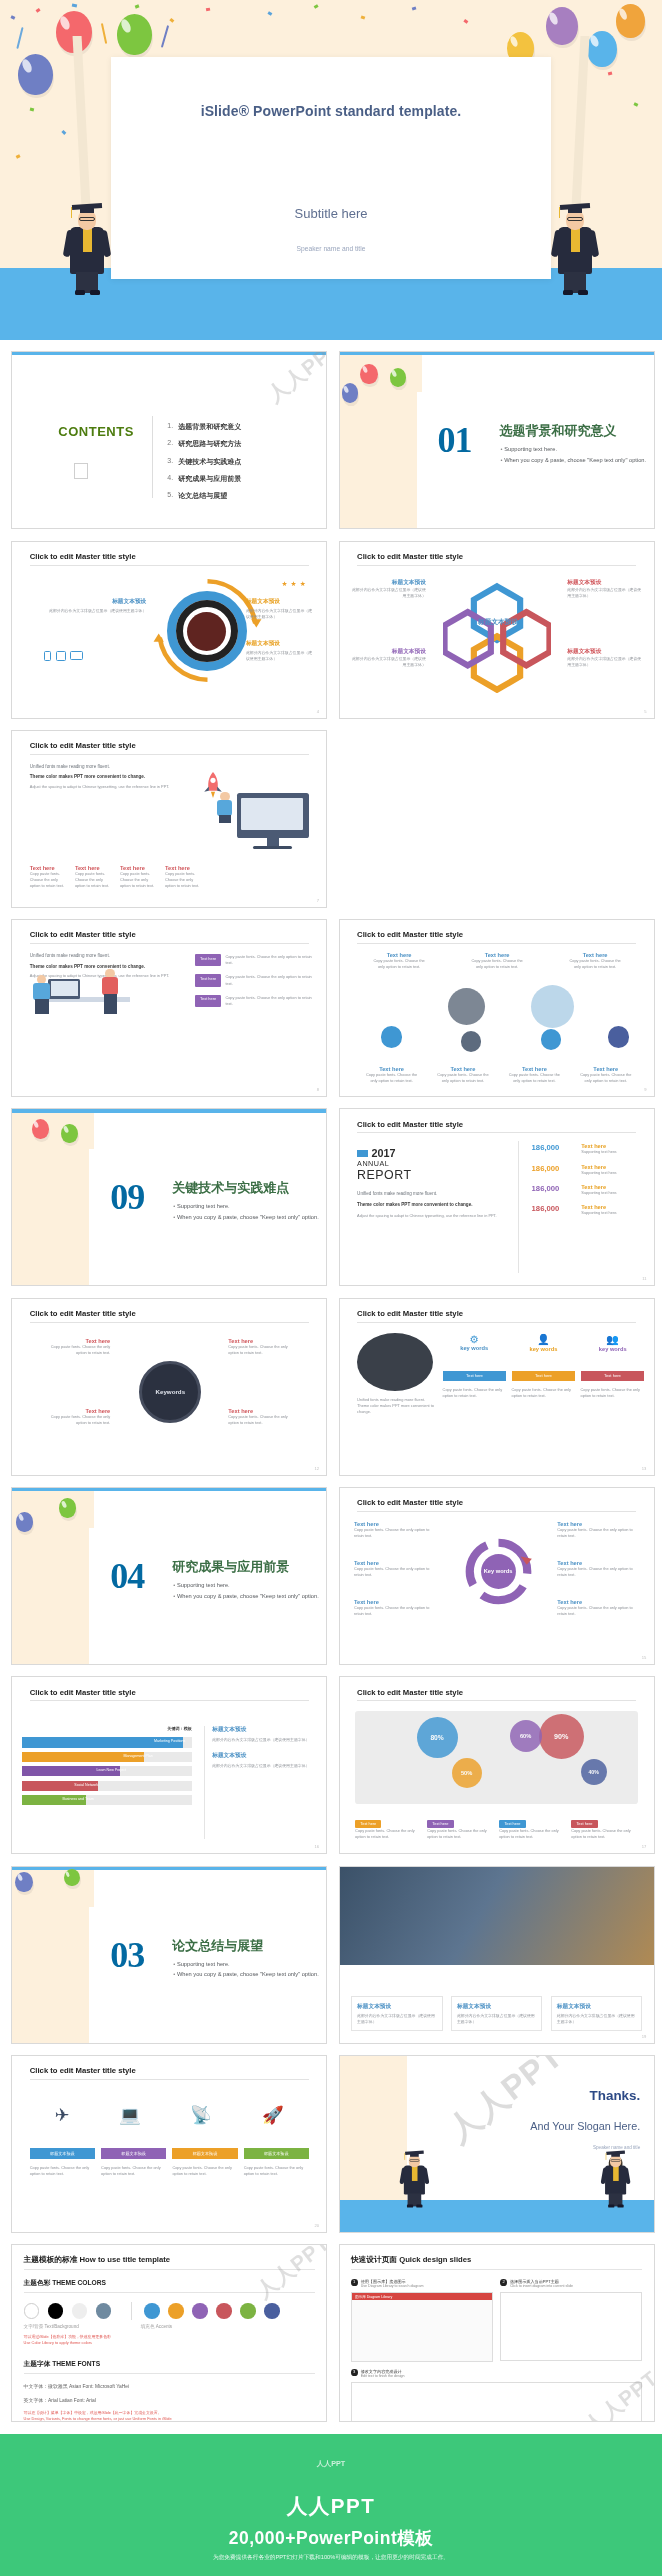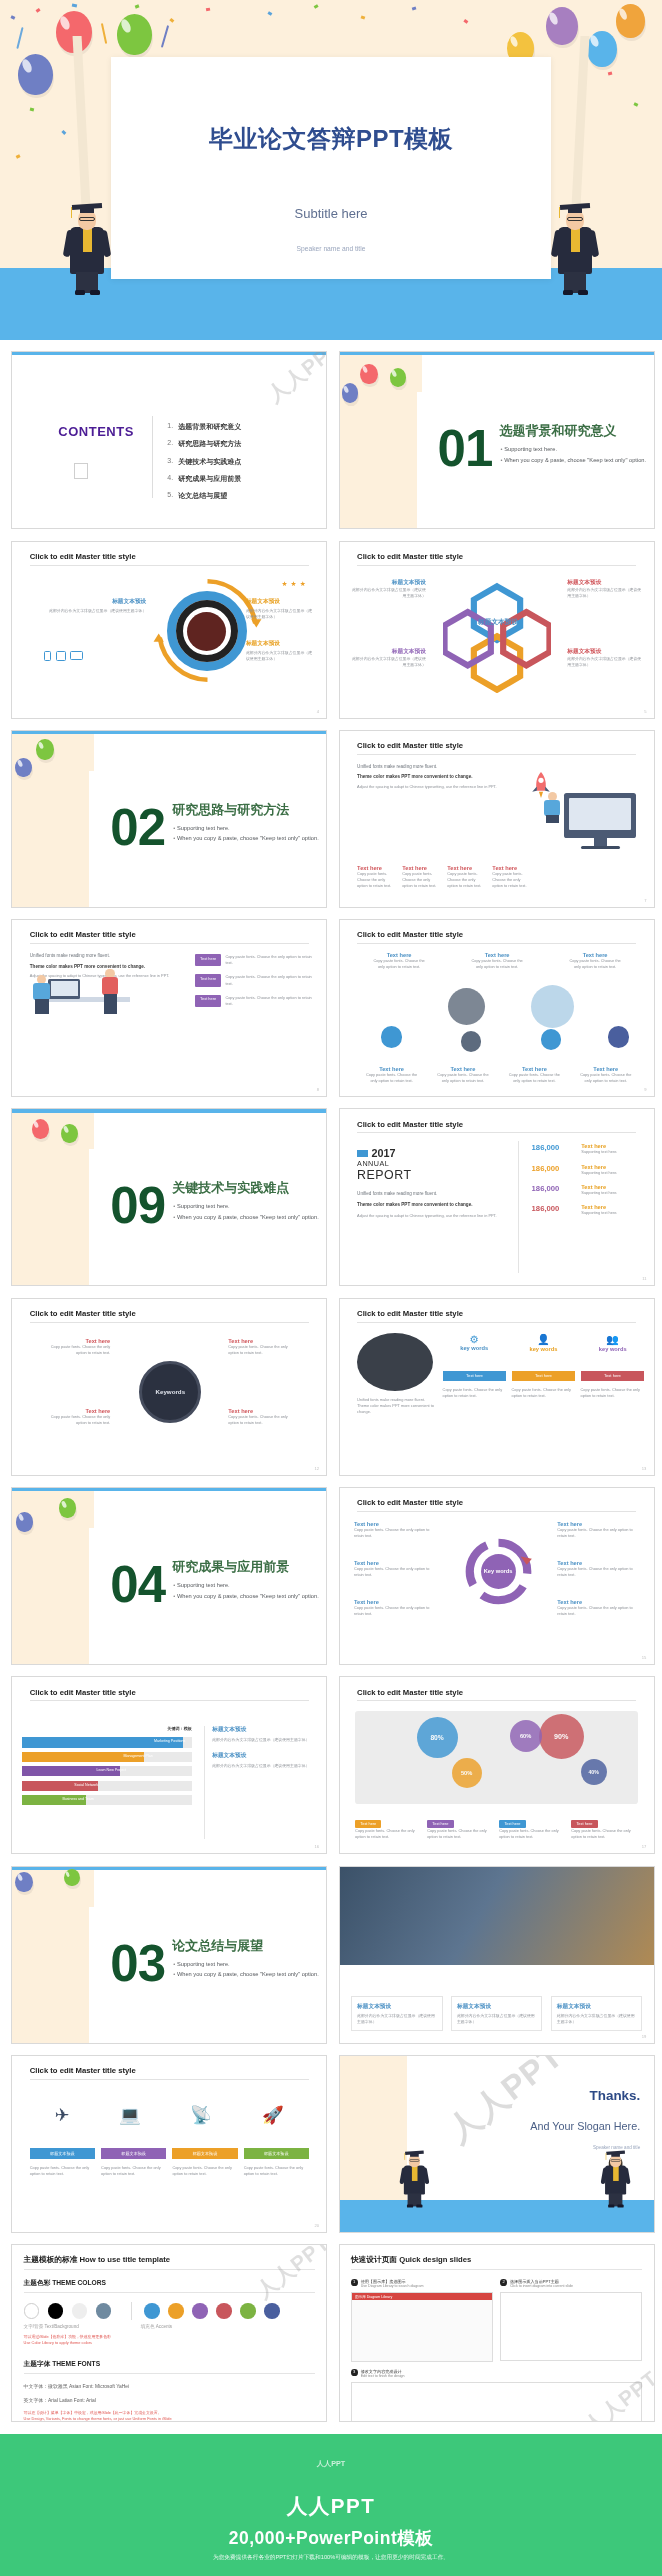--- a/index.html
+++ b/index.html
@@ -57,32 +57,32 @@
   .grad .armL { position:absolute; left:-2.1px; top:34px; width:7.2px; height:27px; background:#262b3d; border-radius:3.6px; transform:rotate(10deg);}
   .grad .armR { position:absolute; right:-2.1px; top:34px; width:7.2px; height:27px; background:#262b3d; border-radius:3.6px; transform:rotate(-10deg);}
   .grad .hair { position:absolute; left:9.3px; top:15.5px; width:21.6px; height:24px; background:#3b3327; border-radius:10.3px; z-index:-1;}
 
   
   .s-title { position:absolute; left:17.5px; top:10.3px; font-size:7.7px; font-weight:bold; color:#1c1c1c; }
   .s-rule  { position:absolute; left:17.5px; right:17.5px; top:23px; height:1px; background:#e2e2e2;}
 
   
   .toc-word { position:absolute; left:46px; top:72px; font-size:13px; font-weight:bold;
-      color:#4c1d95; letter-spacing:0.5px;}
+      color:#4d7c0f; letter-spacing:0.5px;}
   .toc-div { position:absolute; left:140px; top:64px; width:0.5px; height:82px; background:#ddd;}
   .toc-list{ position:absolute; left:155px; top:70px; }
   .toc-list li{ list-style:none; display:flex; gap:5.2px; font-size:7px; color:#3d3d3d;
       margin-bottom:7.2px; font-weight:bold;}
   .toc-list .num{ color:#7a7a7a; font-weight:normal; }
   .toc-badge{ position:absolute; left:62px; top:111px; width:13.4px; height:15.5px; border:0.5px solid #cfcfcf;}
 
   
   .sec-card{ position:absolute; left:77px; top:40px; right:0; bottom:0; background:#fff; }
-  .sec-num { position:absolute; left:98px; top:67px; font-size:51px; font-weight:bold;
-      color:#14532d; letter-spacing:-1px; font-family:Liberation Sans, sans-serif;}
+  .sec-num { position:absolute; left:98px; top:67px; font-size:36px; font-weight:bold;
+      color:#0369a1; letter-spacing:-1px; font-family:Liberation Serif, serif;}
   .sec-head{ position:absolute; left:160px; top:70px; font-size:13px; font-weight:bold; color:#3b6e45;}
   .sec-b   { position:absolute; left:161px; top:94px; }
   .sec-b li{ list-style:none; font-size:5.7px; color:#55585c; margin-bottom:4.6px; }
   .sec-b li::before{ content:"• "; color:#888; }
 
   
   .ttl-blue { color:#4a90c4; font-size:5.7px; font-weight:bold;}
   .ttl-red  { color:#d0555a; font-size:5.7px; font-weight:bold;}
   .ttl-org  { color:#e8a020; font-size:5.7px; font-weight:bold;}
   .ttl-pur  { color:#8f63b5; font-size:5.7px; font-weight:bold;}
@@ -166,21 +166,23 @@
       <div class="conf" style="left:62px;top:131px;width:4.1px;height:2.6px;background:#5aa3db;transform:rotate(44deg);"></div>
       <div class="conf" style="left:608px;top:72px;width:4.1px;height:2.6px;background:#f4686c;transform:rotate(-15deg);"></div>
       <div class="conf" style="left:634px;top:103px;width:4.1px;height:2.6px;background:#7dc640;transform:rotate(25deg);"></div>
     </div>
 
     <div class="cover-sky"></div>
     <div class="flag l"></div>
     <div class="flag r"></div>
     <div class="cover-card"></div>
 
-    <div class="cover-cn">毕业论文答辩PPT模板</div>
+    <div class="cover-eng">
+      <span>iSlide® PowerPoint standard template.</span>
+    </div>
     <div class="cover-sub">Subtitle here</div>
     <div class="cover-speaker">Speaker name and title</div>
 
     <div class="grad" style="left:67px;">
       <span class="armL"></span>
         <span class="armR"></span>
       <span class="gown"></span>
         <span class="stole"></span>
       <span class="legs"></span>
         <span class="shoeL"></span>
@@ -328,37 +330,20 @@
       <div style="position:absolute;right:9.3px;top:106px;width:77px;">
         <div class="ttl-red">标题文本预设</div>
         <div class="body-xs">此部分内容作为文字排版占位显示（建议使用主题字体）</div>
       </div>
       <div class="pnum">5</div>
     </div>
   </div>
 
   <div class="grid-row">
 
-    <div class="slide">
-      <div class="festive" style="right:auto;width:82px;"></div>
-      <div style="position:absolute;left:0;right:0;top:0;height:3.1px;background:#59b4ea;"></div>
-      <div class="balloon" style="left:24px;top:8.2px;width:17.5px;height:20.6px;background:#7dc640;color:#7dc640;">
-          <span class="hl"></span>
-        </div>
-      <div class="balloon" style="left:3.1px;top:27px;width:16.5px;height:19.6px;background:#6f7fc4;color:#6f7fc4;">
-          <span class="hl"></span>
-        </div>
-      <div class="sec-card"></div>
-      <div class="sec-num">02</div>
-      <div class="sec-head">研究思路与研究方法</div>
-      <ul class="sec-b">
-        <li>Supporting text here.</li>
-        <li>When you copy &amp; paste, choose "Keep text only" option.</li>
-      </ul>
-    </div>
 
     <div class="slide">
       <div class="s-title">Click to edit Master title style</div>
       <div class="s-rule"></div>
       <div style="position:absolute;left:17.5px;top:32px;width:170px;">
         <div class="body-s">Unified fonts make reading more fluent.</div>
         <div class="body-s" style="font-weight:bold;color:#3b3b3b;margin-top:3.1px;">Theme color makes PPT more convenient to change.</div>
         <div class="body-xs" style="margin-top:3.1px;">Adjust the spacing to adapt to Chinese typesetting, use the reference line in PPT.</div>
       </div>
 

